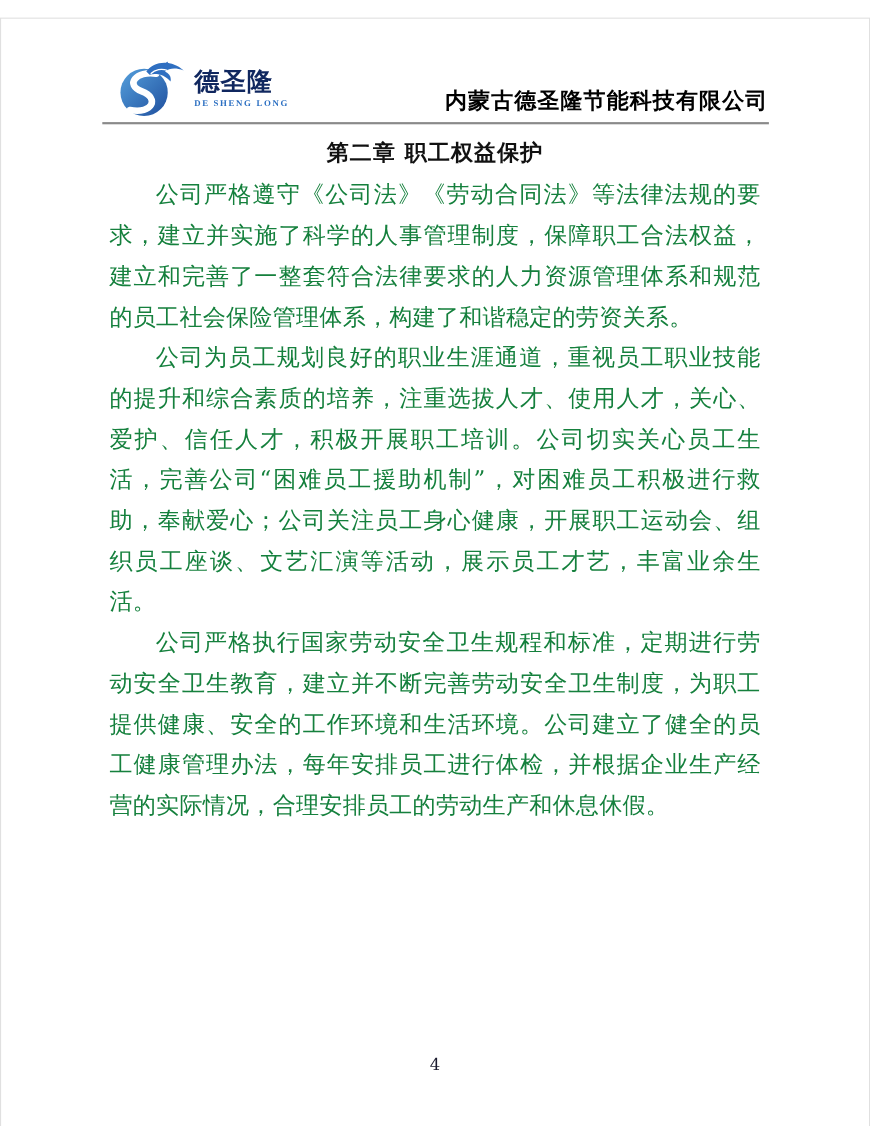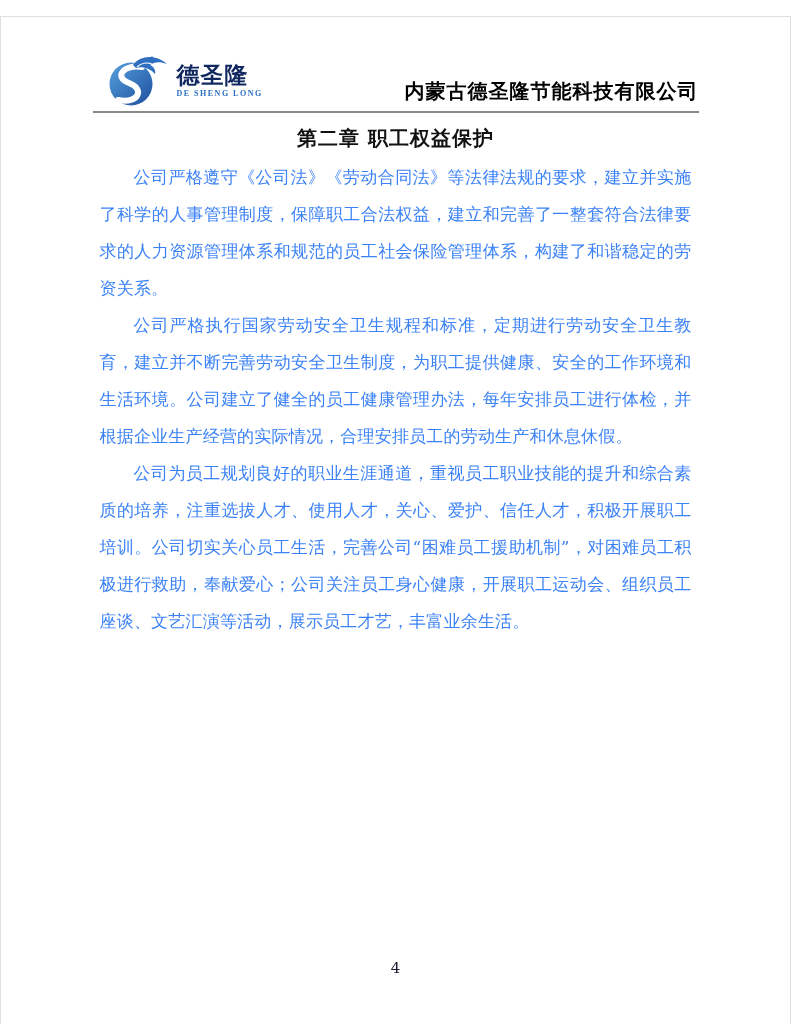--- a/index.html
+++ b/index.html
@@ -70,25 +70,25 @@
     text-align: center;
     font-size: 20px;
     font-weight: bold;
     color: #111111;
     margin-top: 10px;
     line-height: 30px;
     letter-spacing: 1px;
   }
   .body-text { margin-top: 6px; }
   .body-text p {
-    font-size: 17px;
+    font-size: 21px;
     line-height: 37px;
     text-align: justify;
     text-indent: 2em;
-    color: #3b82f6;
+    color: #15803d;
     letter-spacing: 0.2px;
   }
   
   .footer {
     position: absolute;
     left: 0;
     right: 0;
     bottom: 62px;
     text-align: center;
   }
@@ -124,22 +124,22 @@
     </div>
     <div class="company-name">内蒙古德圣隆节能科技有限公司</div>
   </header>
 
   <div class="header-rule"></div>
 
   <main class="content">
     <h1 class="chapter-title">第二章 职工权益保护</h1>
     <div class="body-text">
       <p>公司严格遵守《公司法》《劳动合同法》等法律法规的要求，建立并实施了科学的人事管理制度，保障职工合法权益，建立和完善了一整套符合法律要求的人力资源管理体系和规范的员工社会保险管理体系，构建了和谐稳定的劳资关系。</p>
+      <p>公司为员工规划良好的职业生涯通道，重视员工职业技能的提升和综合素质的培养，注重选拔人才、使用人才，关心、爱护、信任人才，积极开展职工培训。公司切实关心员工生活，完善公司“困难员工援助机制”，对困难员工积极进行救助，奉献爱心；公司关注员工身心健康，开展职工运动会、组织员工座谈、文艺汇演等活动，展示员工才艺，丰富业余生活。</p>
       <p>公司严格执行国家劳动安全卫生规程和标准，定期进行劳动安全卫生教育，建立并不断完善劳动安全卫生制度，为职工提供健康、安全的工作环境和生活环境。公司建立了健全的员工健康管理办法，每年安排员工进行体检，并根据企业生产经营的实际情况，合理安排员工的劳动生产和休息休假。</p>
-      <p>公司为员工规划良好的职业生涯通道，重视员工职业技能的提升和综合素质的培养，注重选拔人才、使用人才，关心、爱护、信任人才，积极开展职工培训。公司切实关心员工生活，完善公司“困难员工援助机制”，对困难员工积极进行救助，奉献爱心；公司关注员工身心健康，开展职工运动会、组织员工座谈、文艺汇演等活动，展示员工才艺，丰富业余生活。</p>
     </div>
   </main>
 
   <footer class="footer">
     <span class="page-number">4</span>
   </footer>
 
 </div>
 
 </body></html>

